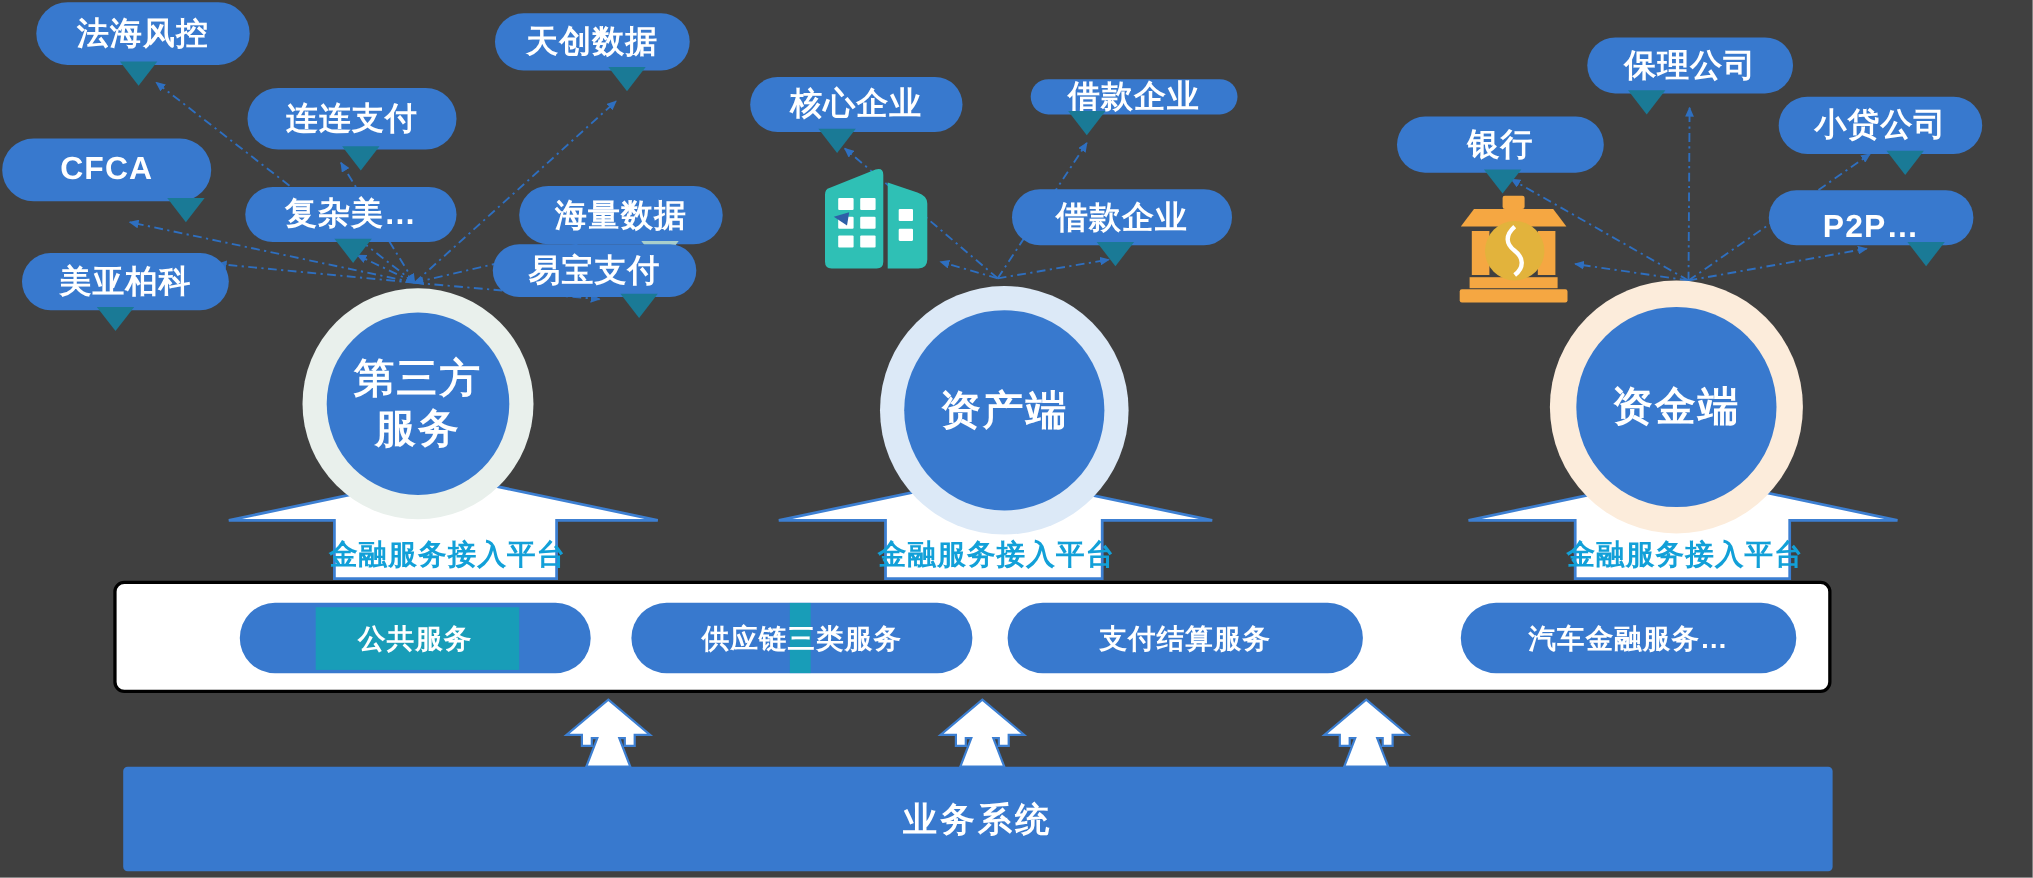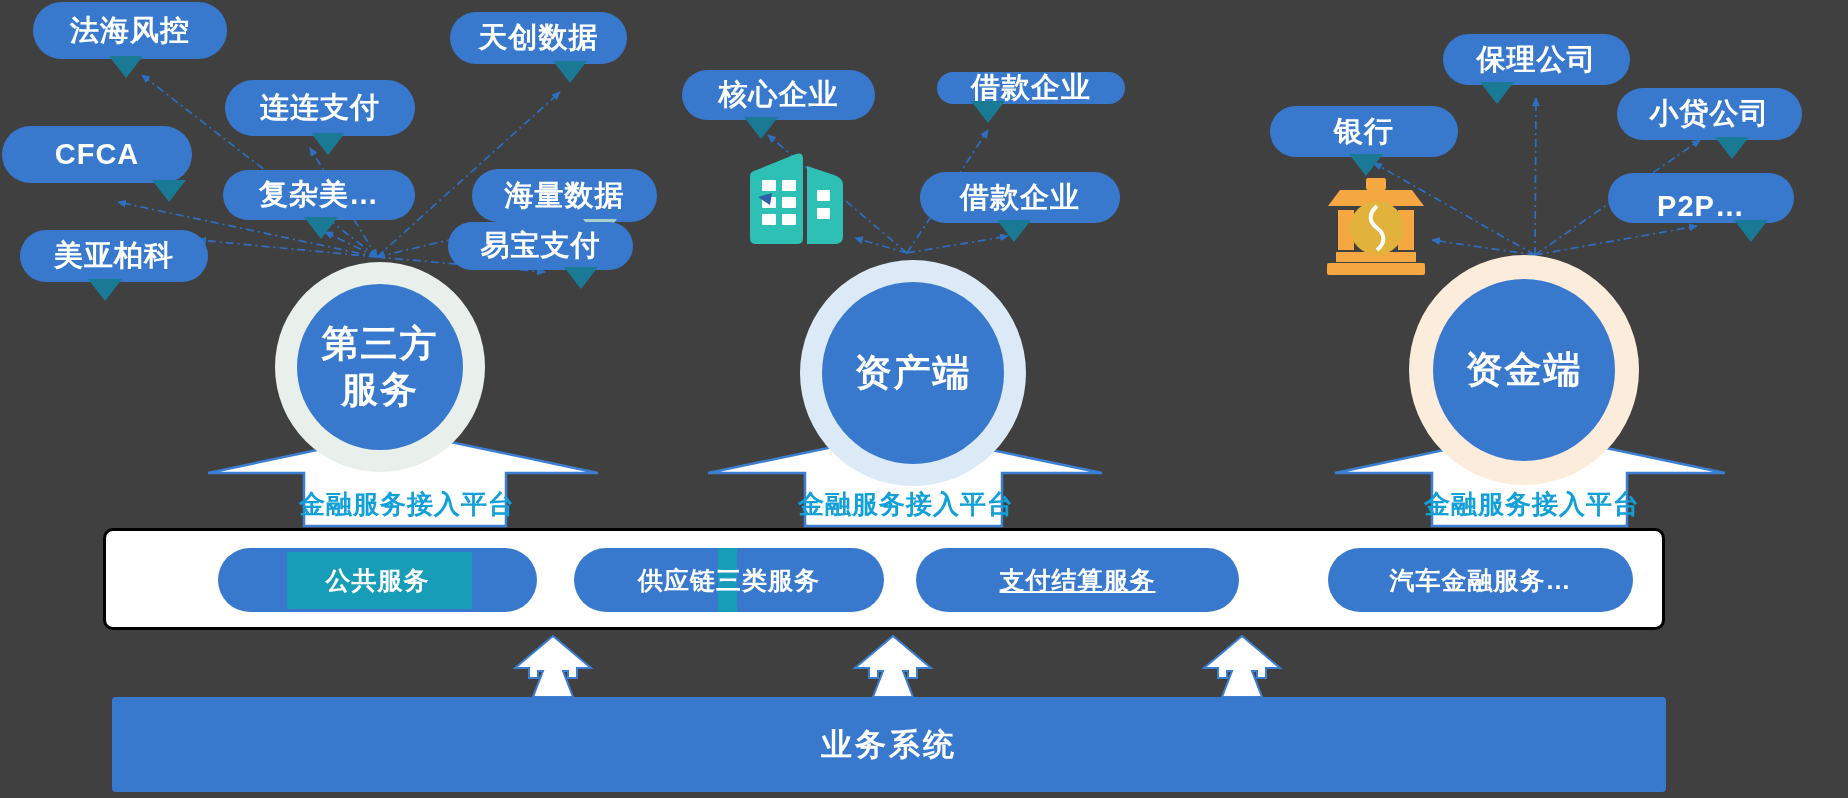--- a/index.html
+++ b/index.html
@@ -228,21 +228,21 @@
 
   <div class="services-box"></div>
   <div class="pill" style="left:218px;width:319px;">
     <span class="hl-rect"></span>
     <span class="label">公共服务</span>
   </div>
   <div class="pill" style="left:574px;width:310px;">
     <span class="hl-stripe"></span>
     <span class="label">供应链三类服务</span>
   </div>
-  <div class="pill" style="left:916px;width:323px;text-decoration:underline;">
+  <div class="pill" style="left:916px;width:323px;">
     <span class="label">支付结算服务</span>
   </div>
   <div class="pill" style="left:1328px;width:305px;">
     <span class="label">汽车金融服务…</span>
   </div>
 
   <div class="bottom-bar">
     <span>业务系统</span>
   </div>
 

